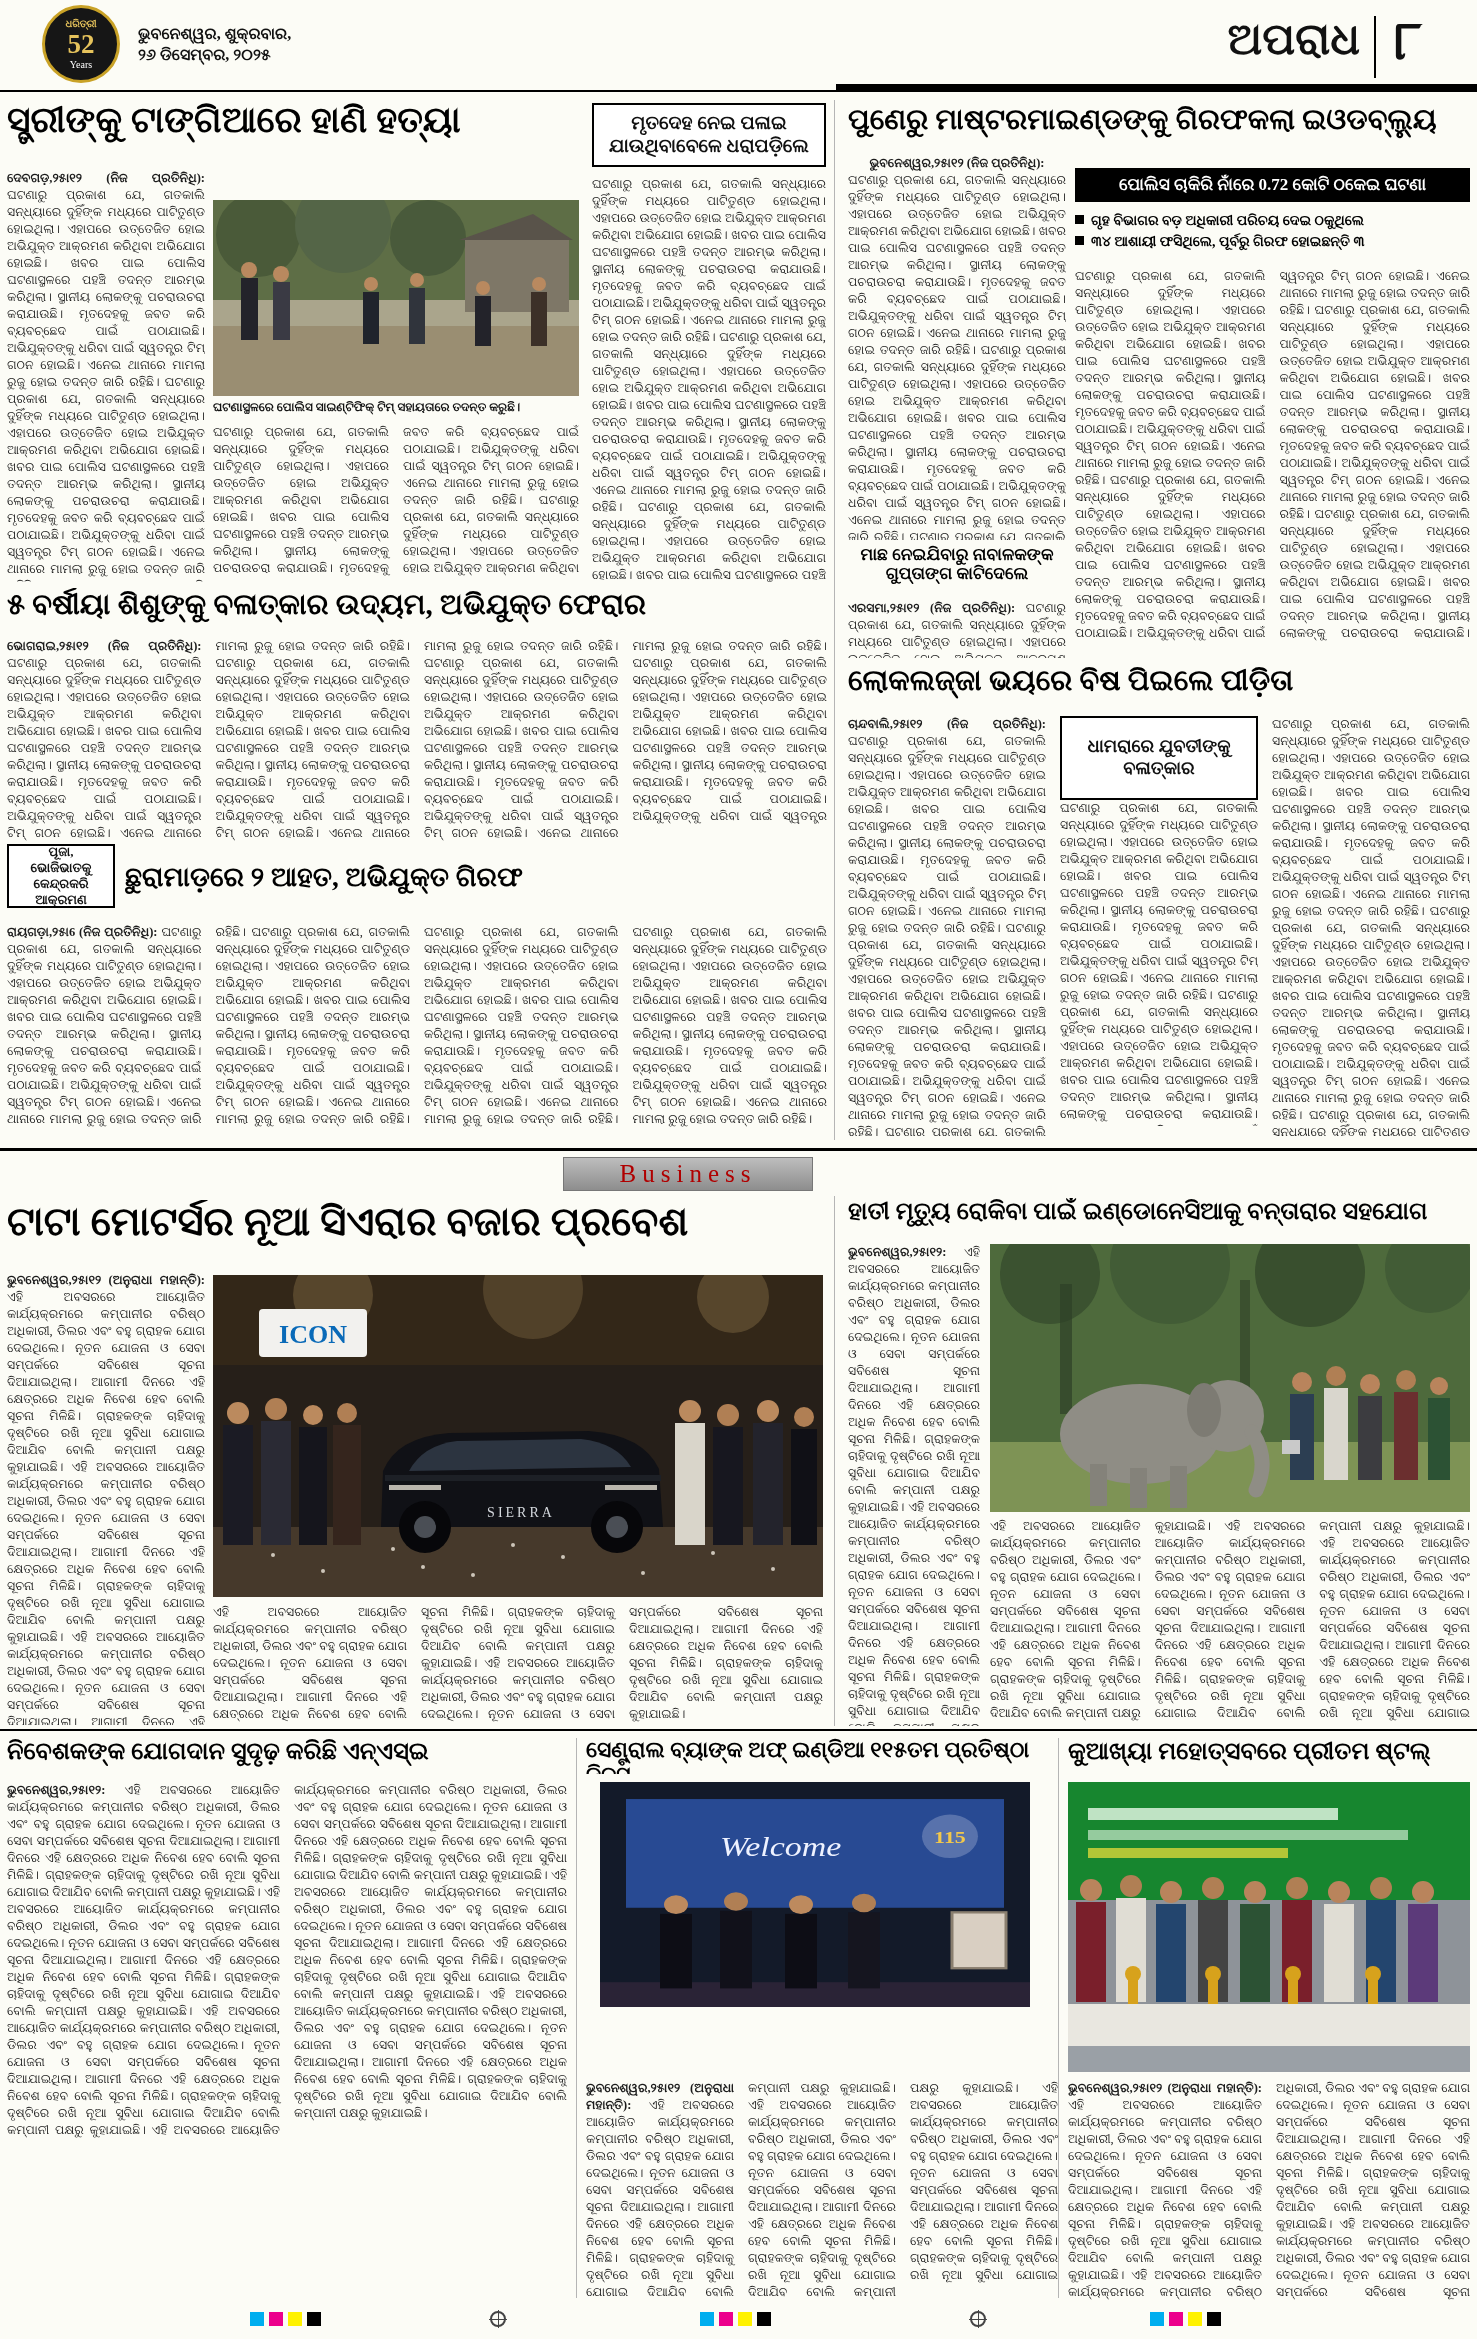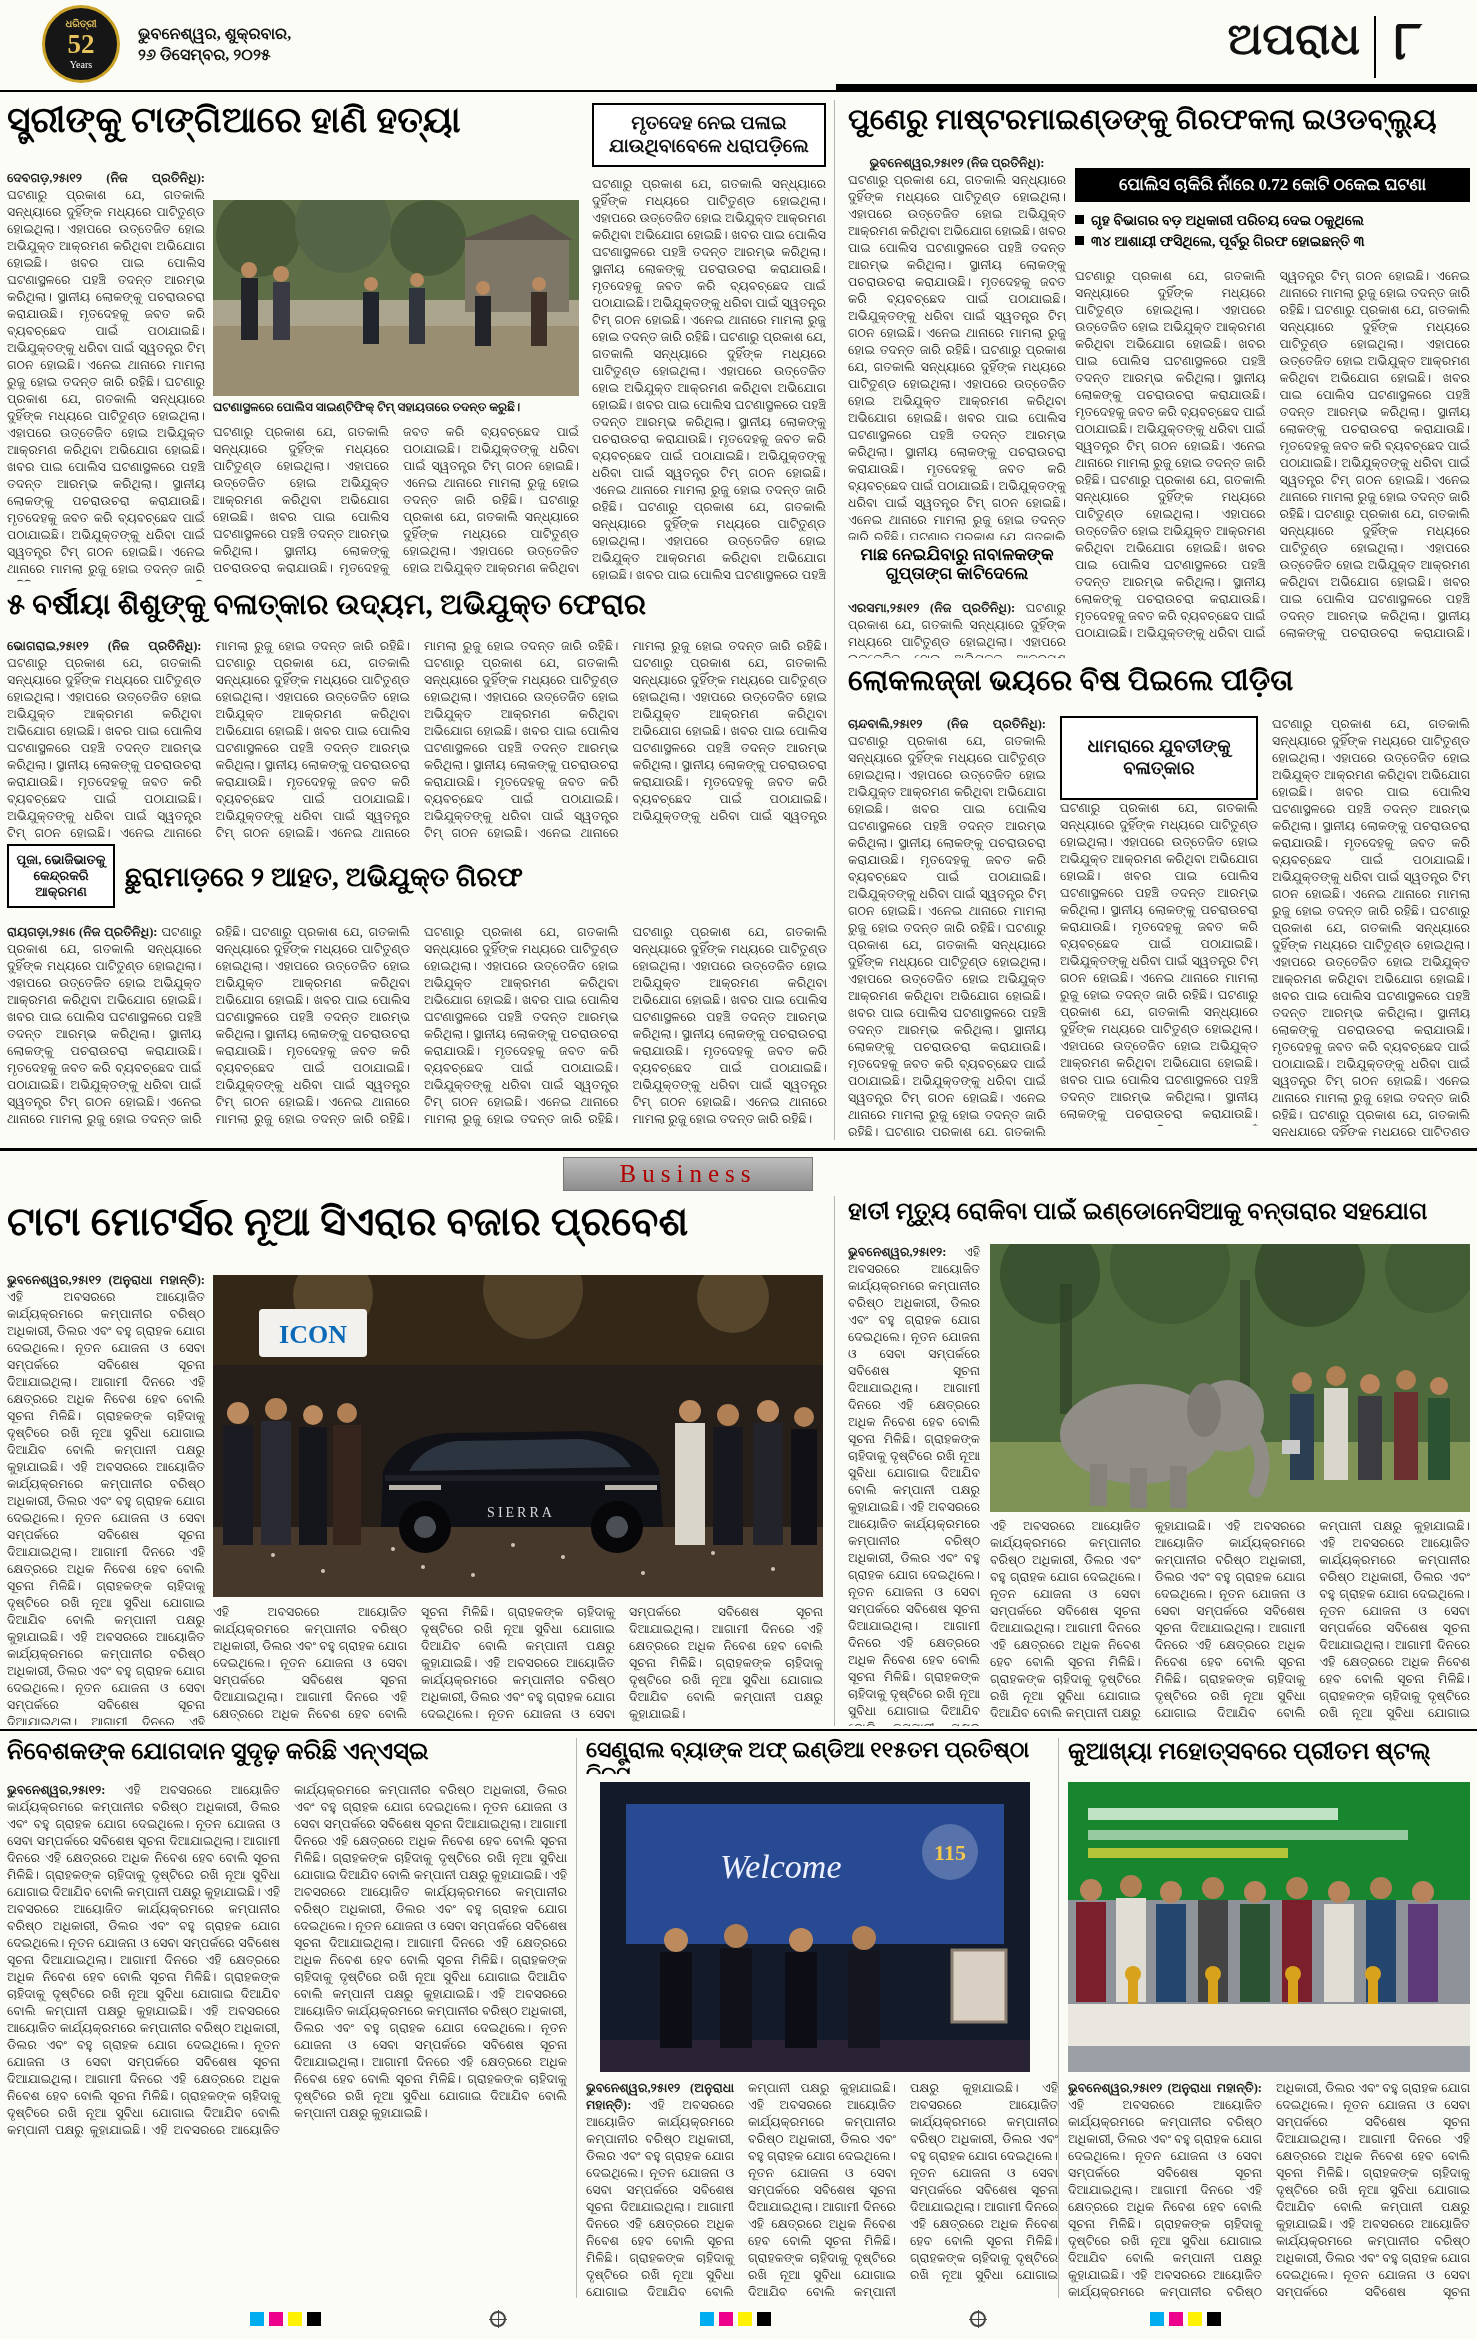--- a/index.html
+++ b/index.html
@@ -6,21 +6,21 @@
   html,body{background:#7a7a7a}
   .page{position:relative;width:1477px;height:2339px;margin:0 auto;background:#fcfcf6;font-family:"Liberation Serif",serif;color:#111;overflow:hidden}
   .abs{position:absolute}
   .hd{font-weight:bold;line-height:1.12;color:#000;overflow:hidden;font-family:"Liberation Serif",serif}
   .bt{font-size:12.5px;line-height:1.36;text-align:justify;color:#1b1b1b;overflow:hidden}
   .dl{font-weight:bold}
   .center{text-align:center}
   .cols2{column-count:2;column-gap:14px}
   .cols3{column-count:3;column-gap:14px}
   .cols4{column-count:4;column-gap:14px}
-  .box{border:2px solid #000;display:flex;align-items:center;justify-content:center;text-align:center;font-weight:bold;padding:4px;overflow:hidden;background:#fff}
+  .box{border:2px solid #000;display:flex;align-items:center;justify-content:center;text-align:center;font-weight:bold;padding:12px;overflow:hidden;background:#fff}
   .vr{background:#b5b5b5;width:1px}
   .hr{background:#000}
   .kicker{background:#000;color:#fff;font-weight:bold;display:flex;align-items:center;justify-content:center;overflow:hidden;font-size:17px}
   .bullet-line{font-weight:bold;font-size:14px;line-height:1.5;color:#000;display:flex;gap:7px;align-items:flex-start;overflow:hidden}
   .sq{width:9px;height:9px;background:#000;margin-top:5px;flex:none}
   .caption{font-weight:bold;font-size:12px;line-height:1.25;overflow:hidden}
   .banner{background:linear-gradient(#bdbdbd,#8d8d8d);display:flex;align-items:center;justify-content:center;font-size:25px;font-weight:normal;letter-spacing:6px;color:#b00000;border:1px solid #777}
   .logo{width:78px;height:78px;border-radius:50%;background:#161616;border:3px solid #c9a227;display:flex;flex-direction:column;align-items:center;justify-content:center;line-height:1;text-align:center}
   .logo .nm{font-size:10px;color:#e6c35c;font-weight:bold}
   .logo .num{font-size:27px;color:#e6c35c;font-weight:bold;margin:2px 0}
@@ -288,21 +288,21 @@
 
   
   <div class="abs hd" style="left:7px;top:1738px;width:560px;height:36px;font-size:24px">ନିବେଶକଙ୍କ ଯୋଗଦାନ ସୁଦୃଢ଼ କରିଛି ଏନ୍ଏସ୍ଇ</div>
   <div class="abs bt cols2" style="left:7px;top:1782px;width:560px;height:523px">
     <span class="dl">ଭୁବନେଶ୍ୱର,୨୫ା୧୨:</span>
     <span>ଏହି ଅବସରରେ ଆୟୋଜିତ କାର୍ଯ୍ୟକ୍ରମରେ କମ୍ପାନୀର ବରିଷ୍ଠ ଅଧିକାରୀ, ଡିଲର ଏବଂ ବହୁ ଗ୍ରାହକ ଯୋଗ ଦେଇଥିଲେ। ନୂତନ ଯୋଜନା ଓ ସେବା ସମ୍ପର୍କରେ ସବିଶେଷ ସୂଚନା ଦିଆଯାଇଥିଲା। ଆଗାମୀ ଦିନରେ ଏହି କ୍ଷେତ୍ରରେ ଅଧିକ ନିବେଶ ହେବ ବୋଲି ସୂଚନା ମିଳିଛି। ଗ୍ରାହକଙ୍କ ଚାହିଦାକୁ ଦୃଷ୍ଟିରେ ରଖି ନୂଆ ସୁବିଧା ଯୋଗାଇ ଦିଆଯିବ ବୋଲି କମ୍ପାନୀ ପକ୍ଷରୁ କୁହାଯାଇଛି। ଏହି ଅବସରରେ ଆୟୋଜିତ କାର୍ଯ୍ୟକ୍ରମରେ କମ୍ପାନୀର ବରିଷ୍ଠ ଅଧିକାରୀ, ଡିଲର ଏବଂ ବହୁ ଗ୍ରାହକ ଯୋଗ ଦେଇଥିଲେ। ନୂତନ ଯୋଜନା ଓ ସେବା ସମ୍ପର୍କରେ ସବିଶେଷ ସୂଚନା ଦିଆଯାଇଥିଲା। ଆଗାମୀ ଦିନରେ ଏହି କ୍ଷେତ୍ରରେ ଅଧିକ ନିବେଶ ହେବ ବୋଲି ସୂଚନା ମିଳିଛି। ଗ୍ରାହକଙ୍କ ଚାହିଦାକୁ ଦୃଷ୍ଟିରେ ରଖି ନୂଆ ସୁବିଧା ଯୋଗାଇ ଦିଆଯିବ ବୋଲି କମ୍ପାନୀ ପକ୍ଷରୁ କୁହାଯାଇଛି। ଏହି ଅବସରରେ ଆୟୋଜିତ କାର୍ଯ୍ୟକ୍ରମରେ କମ୍ପାନୀର ବରିଷ୍ଠ ଅଧିକାରୀ, ଡିଲର ଏବଂ ବହୁ ଗ୍ରାହକ ଯୋଗ ଦେଇଥିଲେ। ନୂତନ ଯୋଜନା ଓ ସେବା ସମ୍ପର୍କରେ ସବିଶେଷ ସୂଚନା ଦିଆଯାଇଥିଲା। ଆଗାମୀ ଦିନରେ ଏହି କ୍ଷେତ୍ରରେ ଅଧିକ ନିବେଶ ହେବ ବୋଲି ସୂଚନା ମିଳିଛି। ଗ୍ରାହକଙ୍କ ଚାହିଦାକୁ ଦୃଷ୍ଟିରେ ରଖି ନୂଆ ସୁବିଧା ଯୋଗାଇ ଦିଆଯିବ ବୋଲି କମ୍ପାନୀ ପକ୍ଷରୁ କୁହାଯାଇଛି। ଏହି ଅବସରରେ ଆୟୋଜିତ କାର୍ଯ୍ୟକ୍ରମରେ କମ୍ପାନୀର ବରିଷ୍ଠ ଅଧିକାରୀ, ଡିଲର ଏବଂ ବହୁ ଗ୍ରାହକ ଯୋଗ ଦେଇଥିଲେ। ନୂତନ ଯୋଜନା ଓ ସେବା ସମ୍ପର୍କରେ ସବିଶେଷ ସୂଚନା ଦିଆଯାଇଥିଲା। ଆଗାମୀ ଦିନରେ ଏହି କ୍ଷେତ୍ରରେ ଅଧିକ ନିବେଶ ହେବ ବୋଲି ସୂଚନା ମିଳିଛି। ଗ୍ରାହକଙ୍କ ଚାହିଦାକୁ ଦୃଷ୍ଟିରେ ରଖି ନୂଆ ସୁବିଧା ଯୋଗାଇ ଦିଆଯିବ ବୋଲି କମ୍ପାନୀ ପକ୍ଷରୁ କୁହାଯାଇଛି। ଏହି ଅବସରରେ ଆୟୋଜିତ କାର୍ଯ୍ୟକ୍ରମରେ କମ୍ପାନୀର ବରିଷ୍ଠ ଅଧିକାରୀ, ଡିଲର ଏବଂ ବହୁ ଗ୍ରାହକ ଯୋଗ ଦେଇଥିଲେ। ନୂତନ ଯୋଜନା ଓ ସେବା ସମ୍ପର୍କରେ ସବିଶେଷ ସୂଚନା ଦିଆଯାଇଥିଲା। ଆଗାମୀ ଦିନରେ ଏହି କ୍ଷେତ୍ରରେ ଅଧିକ ନିବେଶ ହେବ ବୋଲି ସୂଚନା ମିଳିଛି। ଗ୍ରାହକଙ୍କ ଚାହିଦାକୁ ଦୃଷ୍ଟିରେ ରଖି ନୂଆ ସୁବିଧା ଯୋଗାଇ ଦିଆଯିବ ବୋଲି କମ୍ପାନୀ ପକ୍ଷରୁ କୁହାଯାଇଛି। ଏହି ଅବସରରେ ଆୟୋଜିତ କାର୍ଯ୍ୟକ୍ରମରେ କମ୍ପାନୀର ବରିଷ୍ଠ ଅଧିକାରୀ, ଡିଲର ଏବଂ ବହୁ ଗ୍ରାହକ ଯୋଗ ଦେଇଥିଲେ। ନୂତନ ଯୋଜନା ଓ ସେବା ସମ୍ପର୍କରେ ସବିଶେଷ ସୂଚନା ଦିଆଯାଇଥିଲା। ଆଗାମୀ ଦିନରେ ଏହି କ୍ଷେତ୍ରରେ ଅଧିକ ନିବେଶ ହେବ ବୋଲି ସୂଚନା ମିଳିଛି। ଗ୍ରାହକଙ୍କ ଚାହିଦାକୁ ଦୃଷ୍ଟିରେ ରଖି ନୂଆ ସୁବିଧା ଯୋଗାଇ ଦିଆଯିବ ବୋଲି କମ୍ପାନୀ ପକ୍ଷରୁ କୁହାଯାଇଛି। </span>
   </div>
 
   
   <div class="abs hd" style="left:586px;top:1738px;width:470px;height:36px;font-size:22px">ସେଣ୍ଟ୍ରାଲ ବ୍ୟାଙ୍କ ଅଫ୍ ଇଣ୍ଡିଆ ୧୧୫ତମ ପ୍ରତିଷ୍ଠା ଦିବସ</div>
-  <div class="abs photo" style="left:600px;top:1782px;width:430px;height:290px">
+  <div class="abs photo" style="left:600px;top:1782px;width:430px;height:225px">
     <svg viewBox="0 0 430 290" preserveAspectRatio="none">
       <rect width="430" height="290" fill="#131a29"></rect>
       <rect x="26" y="22" width="378" height="140" fill="#23407e"></rect>
       <rect x="26" y="22" width="378" height="140" fill="#2d54a8" opacity="0.5"></rect>
       <text x="120" y="96" font-size="34" font-style="italic" fill="#eef2ff">Welcome</text>
       <circle cx="350" cy="70" r="28" fill="#e8edf8" opacity="0.25"></circle>
       <text x="350" y="78" text-anchor="middle" font-size="22" font-weight="bold" fill="#f3c84b">115</text>
       <rect y="258" width="430" height="32" fill="#2a2336"></rect>
       <g>
         <rect x="60" y="170" width="32" height="96" fill="#0d0d15"></rect>

